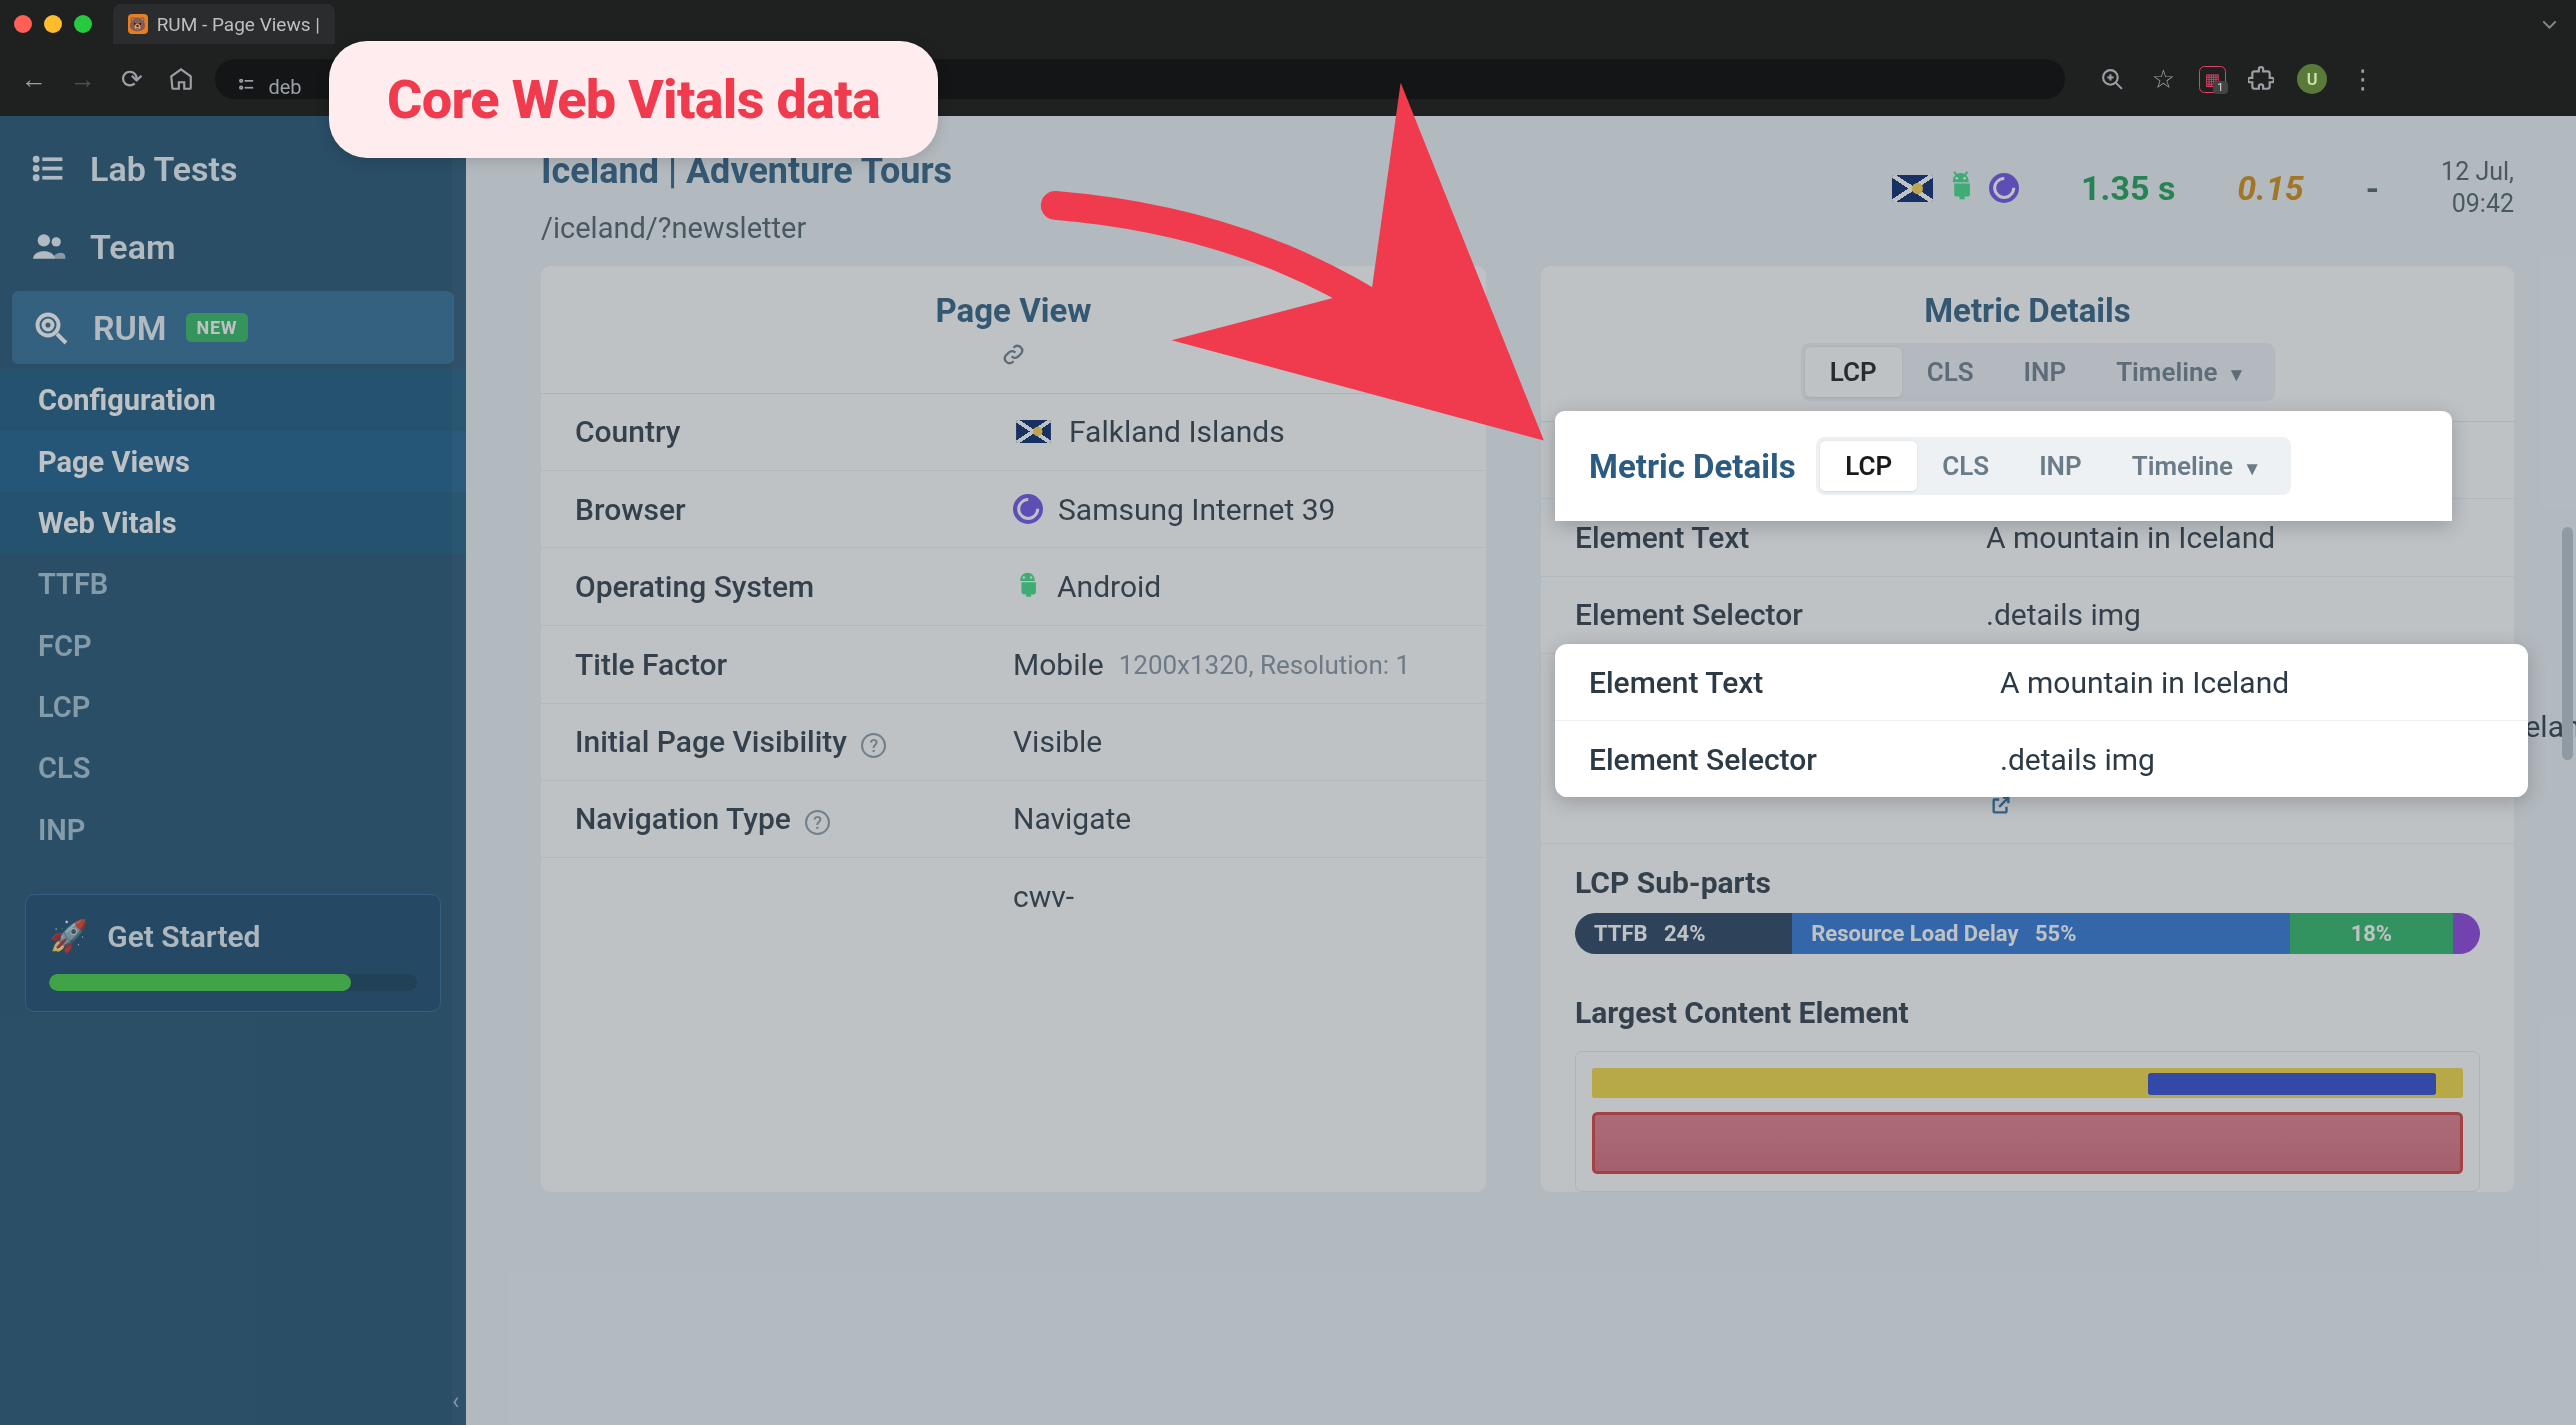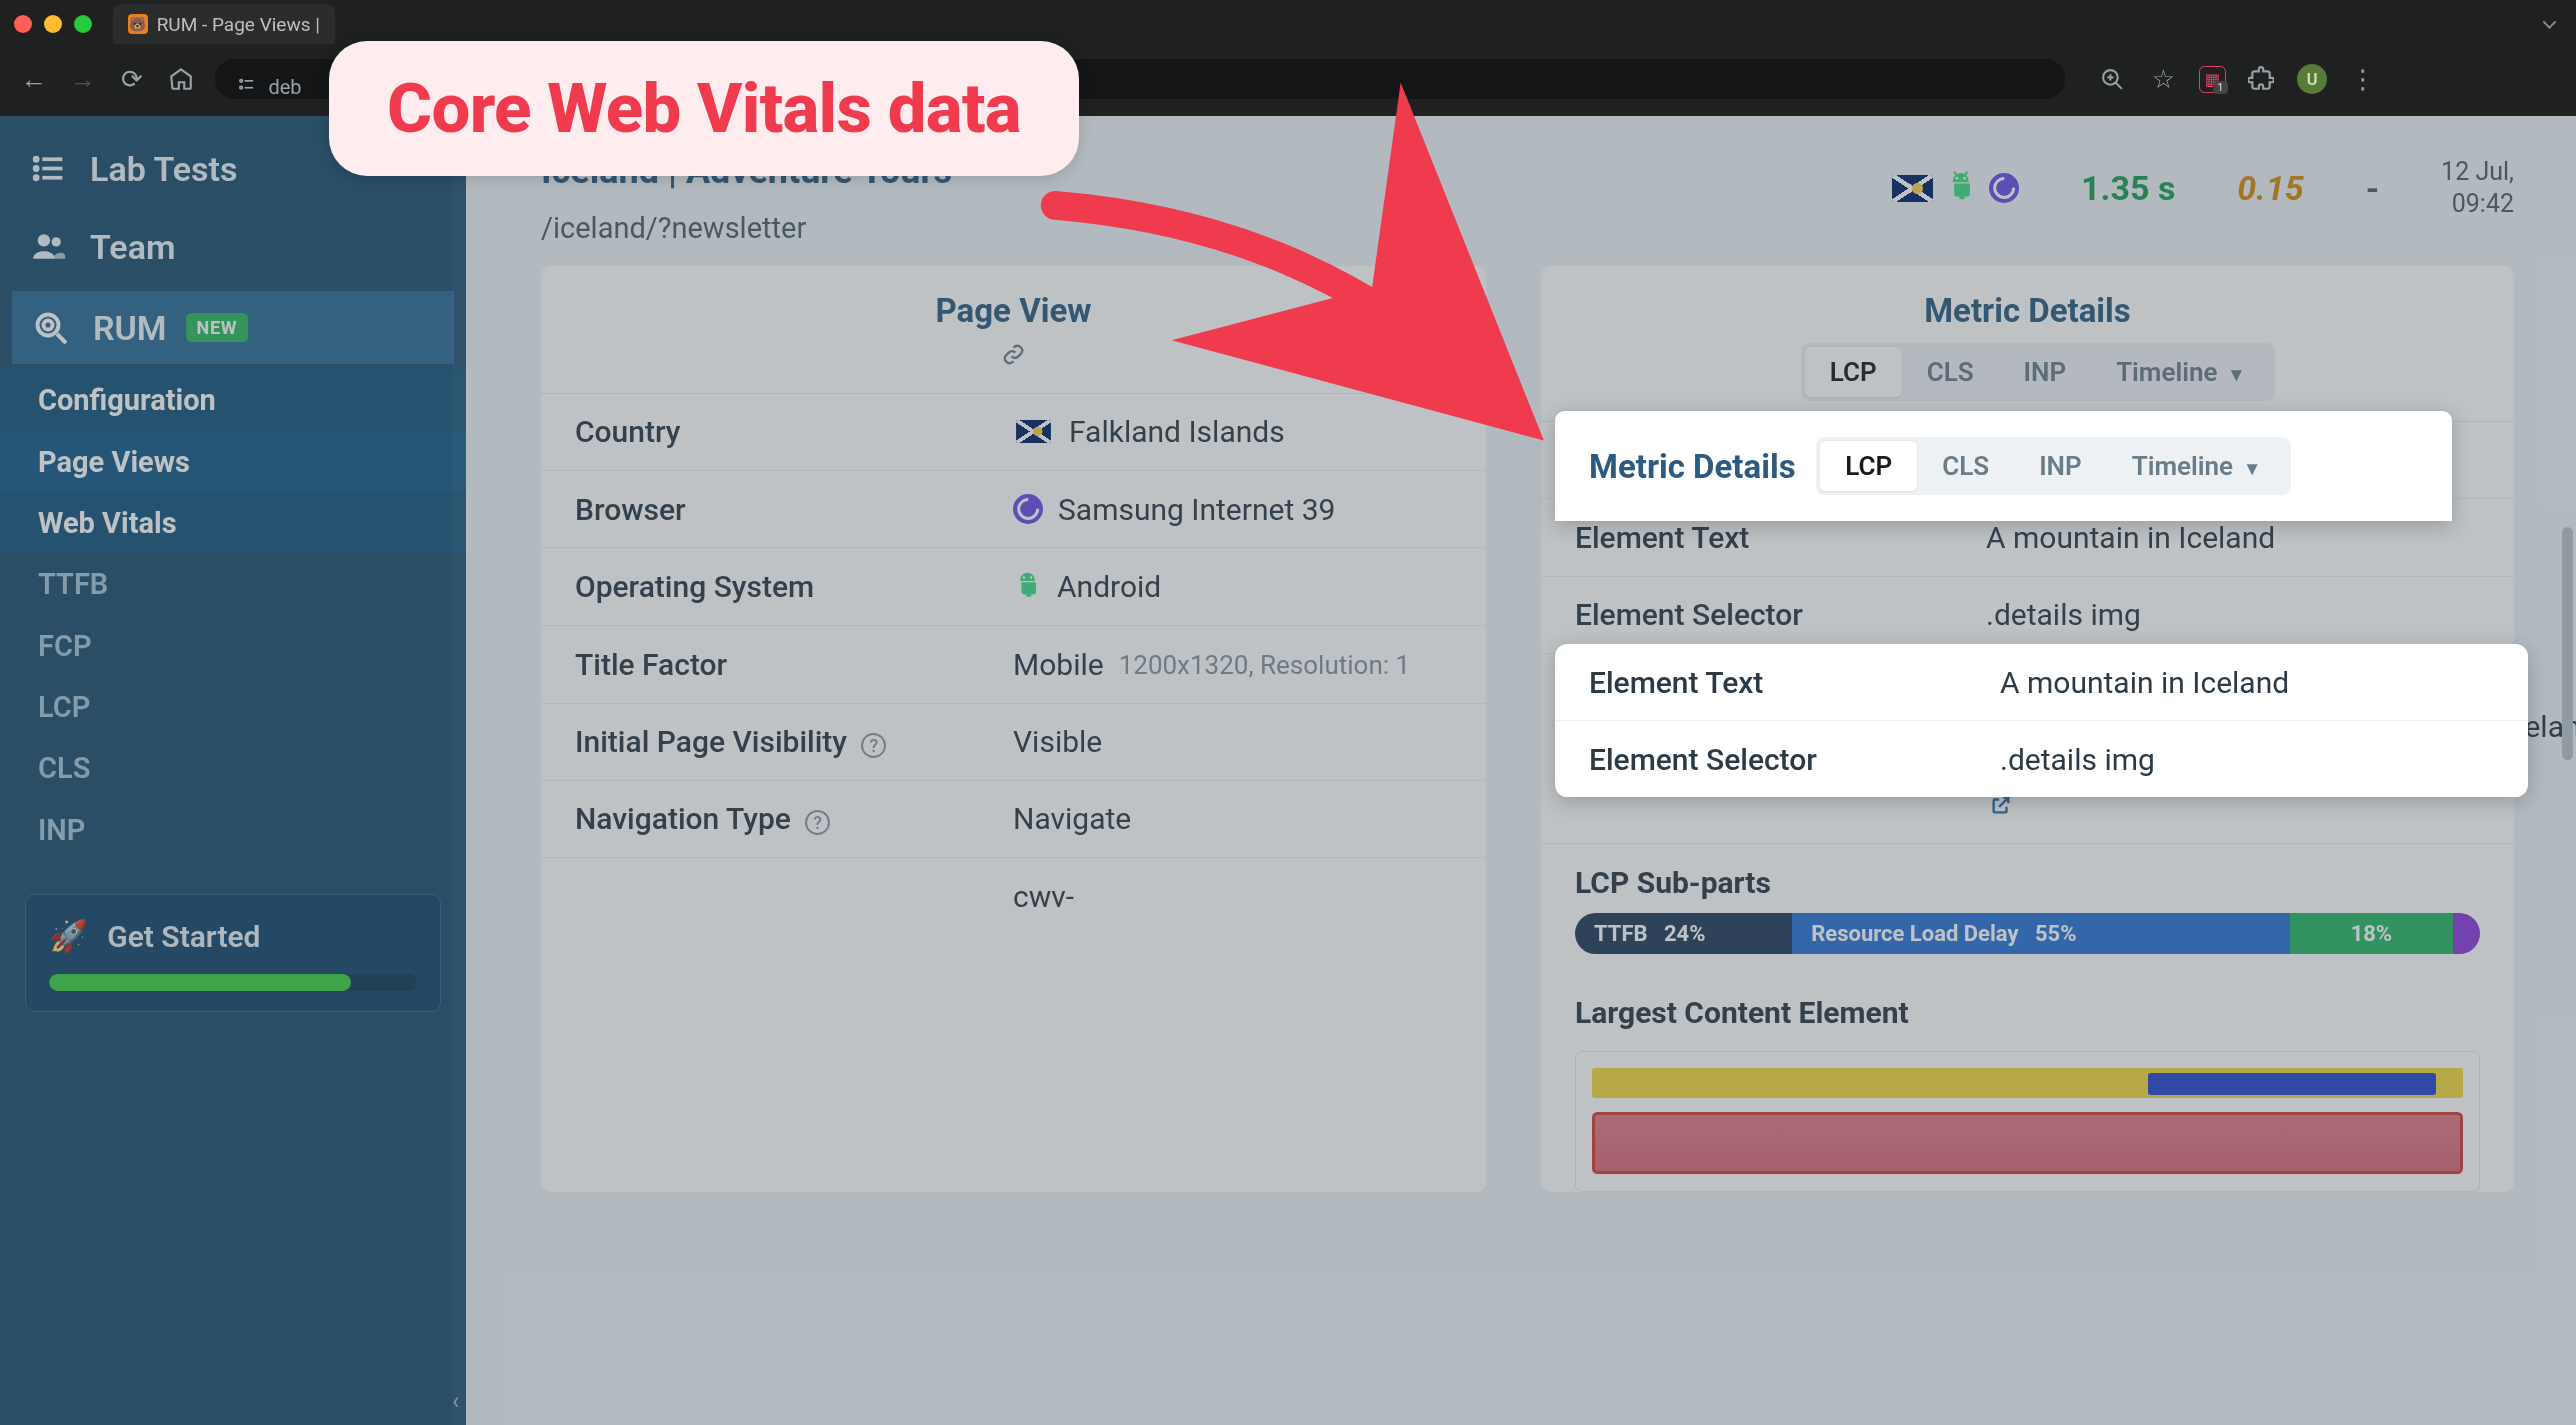--- a/index.html
+++ b/index.html
@@ -85,21 +85,21 @@
 }
 .sidebar-collapse {
   position:absolute; right:6.9px; bottom:9.6px; color:#a7bfd0; font-size:23px;
 }
 .nav-group-header {
   display: flex; align-items: center; gap: 19px;
   padding: 19px 30px; font-size: 34px; font-weight: 600;
   color: #eaf3f8;
 }
 .nav-group-header .icon { font-size: 37px; width: 41px; display:flex; }
-.nav-group-header.rum { background: #2a6a94; border-radius: 0; margin: 5.5px 12.3px; padding: 16.4px 20.6px;}
+.nav-group-header.rum { background: #2a6a94; border-radius: 7px; margin: 5.5px 12.3px; padding: 16.4px 20.6px;}
 .badge-new {
   background: #2db85c; color: #fff; font-size: 18px; font-weight: 700;
   padding: 4.1px 11px; border-radius: 5.5px; letter-spacing: 0.7px;
 }
 .nav-item {
   padding: 13.7px 38px; font-size: 29px; font-weight: 500;
   color: #dce9f1;
 }
 .nav-item.sub { padding-left: 38px; font-weight: 600; }
 .nav-item.active { background: #155a89; color: #fff; font-weight: 700; }
@@ -259,21 +259,21 @@
 .callout {
   position: absolute;
   left: 329px; top: 41px;
   background: #ffecef;
   border-radius: 38px;
   padding: 27px 58px;
   z-index: 100;
   box-shadow: 0 2.7px 13.7px rgba(0,0,0,0.15);
 }
 .callout-text {
-  font-size: 69px; font-weight: 800; color: #ef3b4d; letter-spacing: -0.7px;
+  font-size: 54px; font-weight: 800; color: #ef3b4d; letter-spacing: -0.7px;
 }
 .arrow {
   position:absolute; z-index: 100;
   left: 1041px; top: 178px;
   width: 480px; height: 260px;
 }
 .arrow svg { width:100%; height:100%; overflow:visible; }
 
 
 .v-scrollbar {

